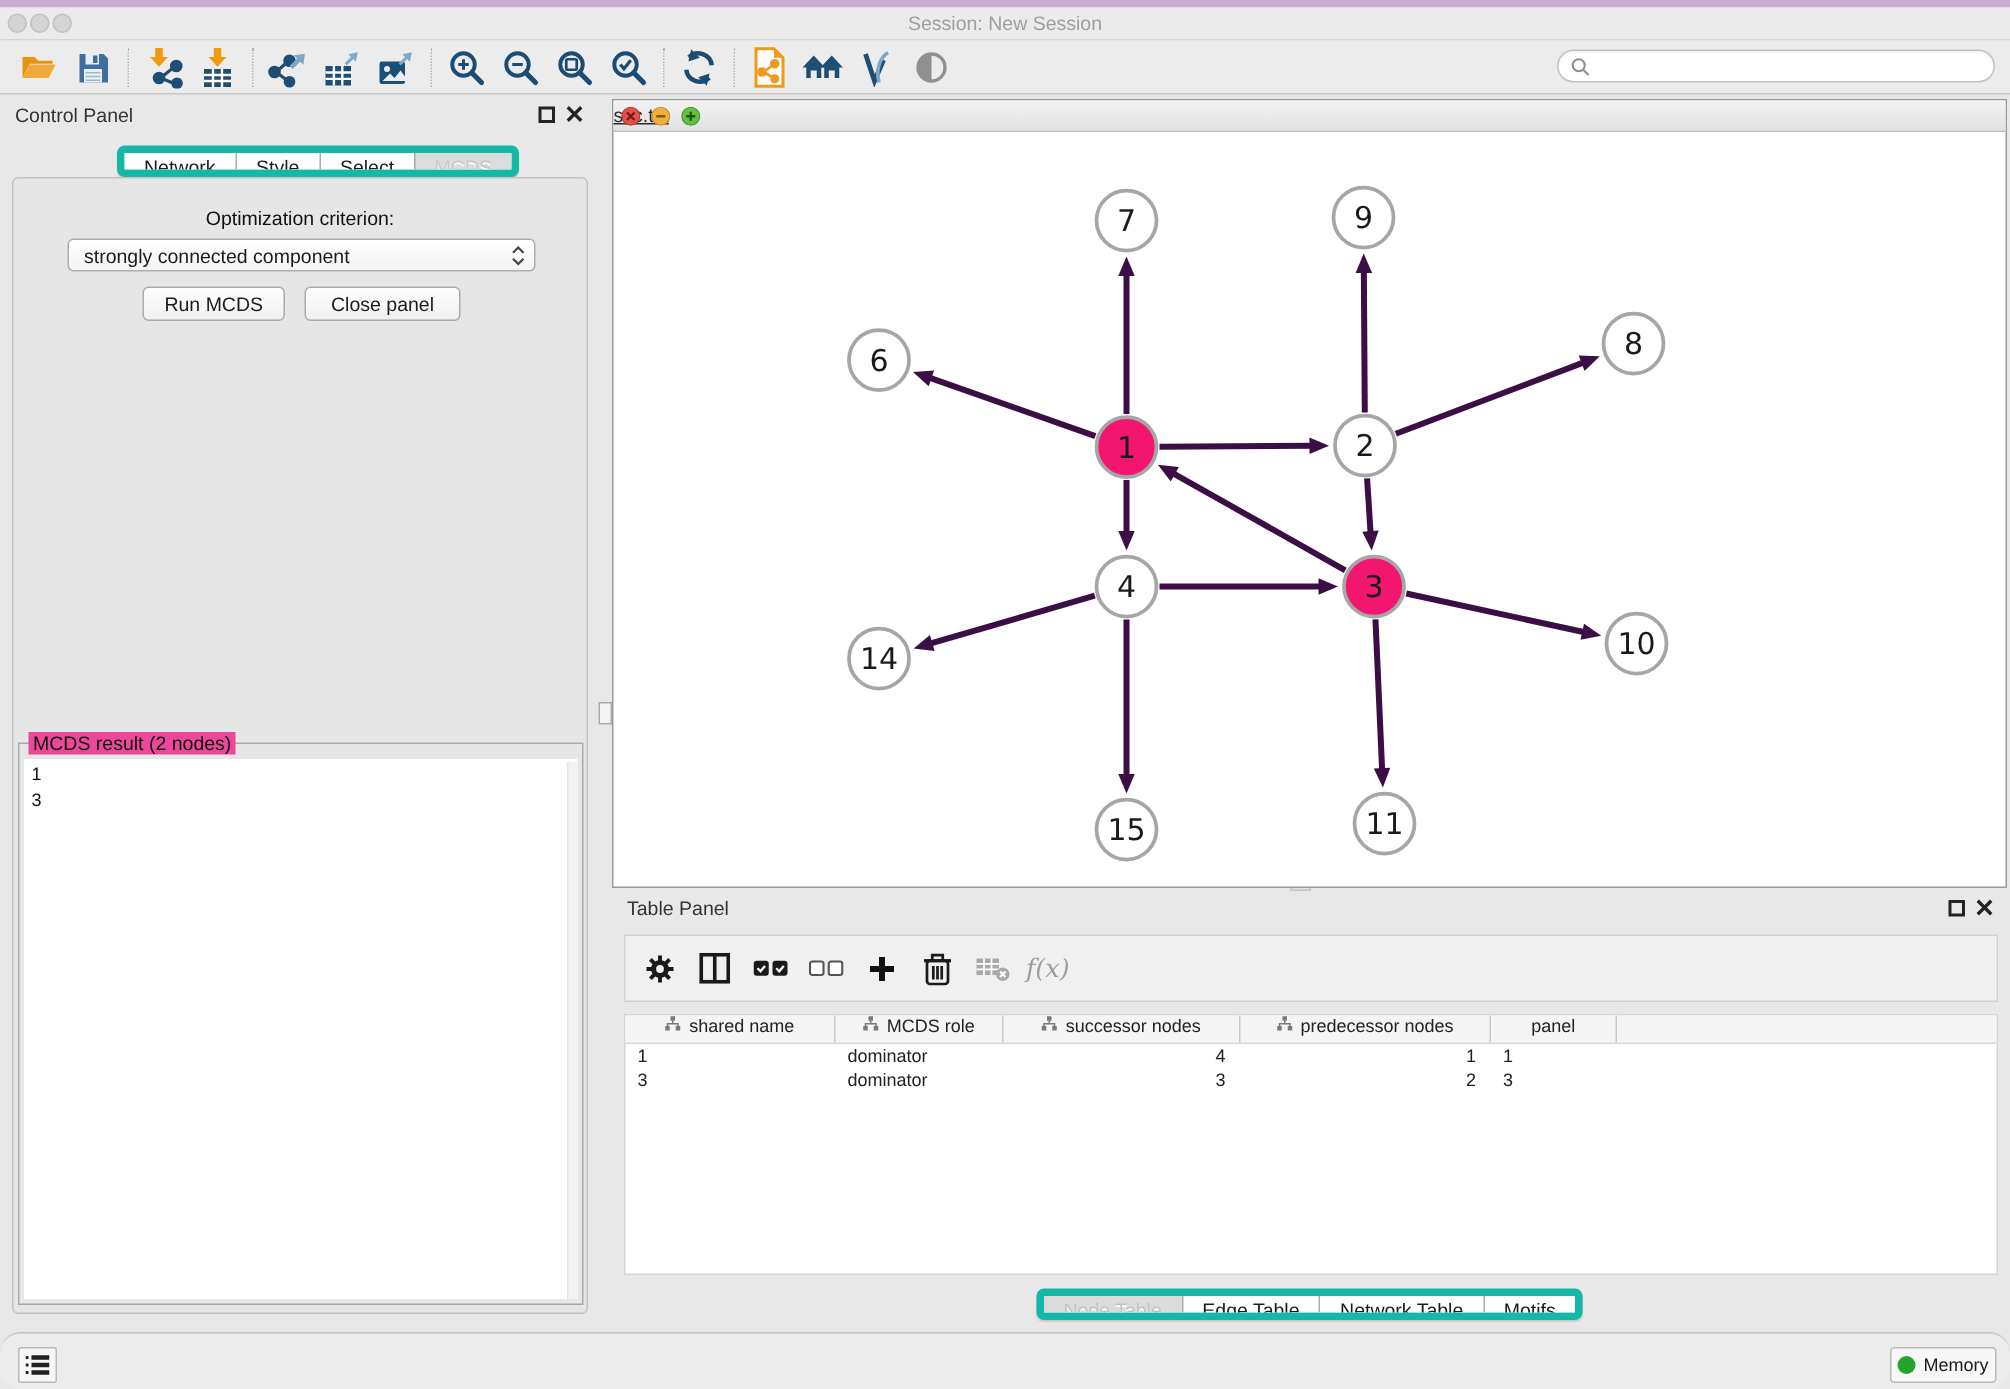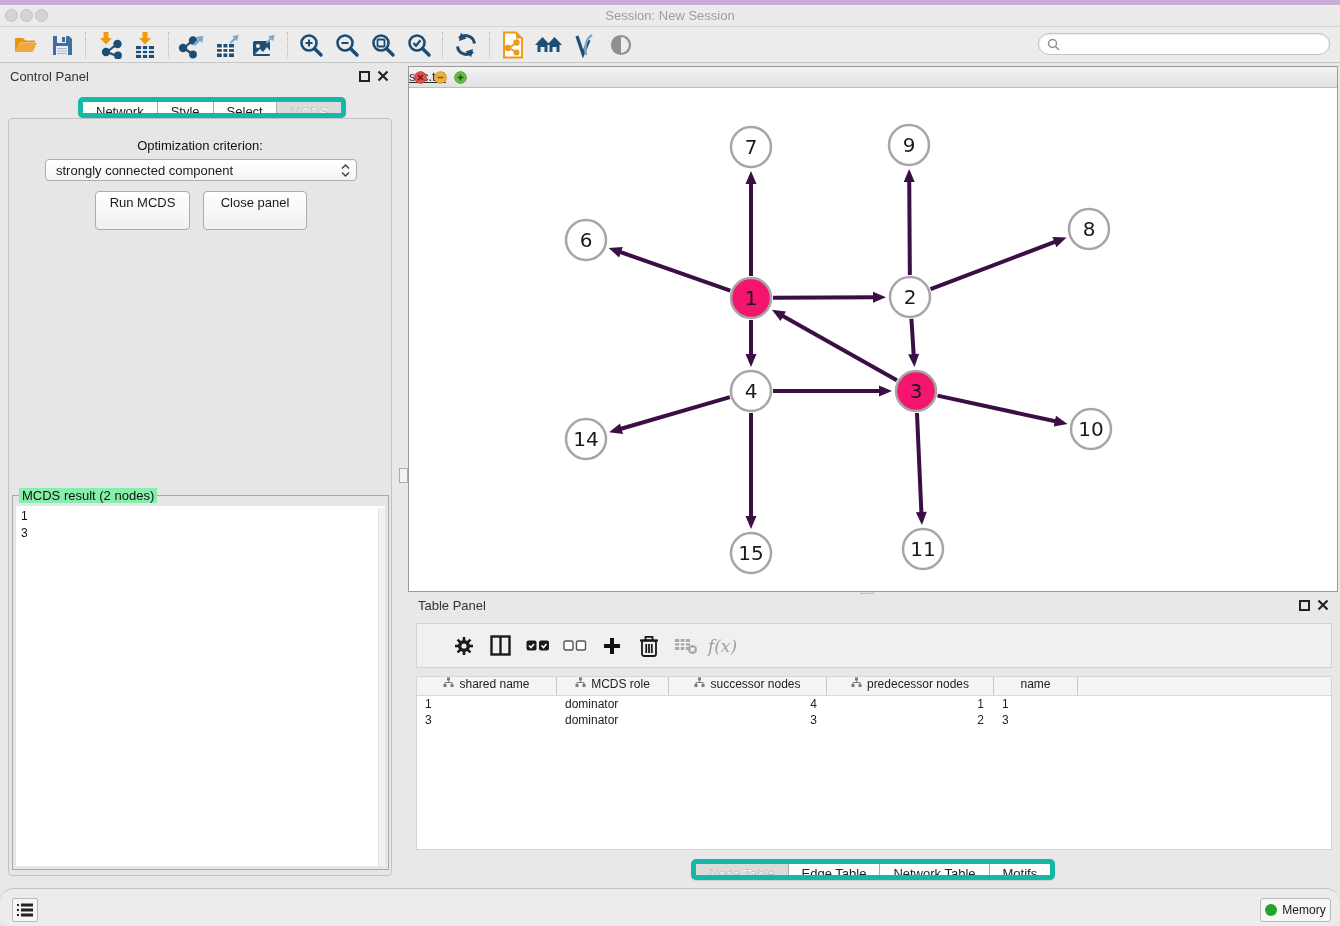--- a/index.html
+++ b/index.html
@@ -42,49 +42,49 @@
   .seg:first-child { border-left:none; }
   .seg.active { background:#DCDCDC; color:#C6C6C6; text-shadow:0 1px 0 #FFF; }
   #cp-tabs { top:34px; left:78px; }
 
   #cp-box { position:absolute; left:8px; right:8px; top:55px; bottom:4px;
     border:1px solid #C2C2C2; border-radius:4px; background:#E7E6E6; }
   #opt-label { position:absolute; top:19px; width:100%; text-align:center; font-size:13px; color:#111; }
   #criterion-select { position:absolute; left:36px; top:40px; width:312px; height:22px; background:linear-gradient(#FFF,#F4F4F4);
     border:1px solid #ADADAD; border-radius:4px; display:flex; align-items:center; padding:0 6px 0 10px; font-size:13px; }
   #criterion-select .val { flex:1; }
-  .push-btn { position:absolute; top:72px; height:39px; background:linear-gradient(#FFFFFF,#F0F0F0);
+  .push-btn { position:absolute; top:72px; height:23px; background:linear-gradient(#FFFFFF,#F0F0F0);
     border:1px solid #ACACAC; border-radius:4px; font-size:13px; text-align:center; line-height:21px; }
   #run-btn { left:86px; width:95px; }
   #closepanel-btn { left:194px; width:104px; }
 
   #result-fieldset { position:absolute; left:3px; right:2px; top:376px; bottom:5px;
     border:1px solid #A9A9A9; }
-  #result-legend { position:absolute; left:6px; top:-8px; padding:0 3px; font-size:13px; background:#86efac; color:#111; }
+  #result-legend { position:absolute; left:6px; top:-8px; padding:0 3px; font-size:13px; background:#ec4899; color:#111; }
   #result-text-area { position:absolute; left:3px; right:3px; top:10px; bottom:3px; background:#FFF; overflow:hidden; }
   #result-text { padding:2px 5px; font-size:12px; line-height:17px; white-space:pre-line; color:#111; }
   #result-scroll { position:absolute; right:0; top:2px; bottom:0; width:7px; background:#F2F2F2; border-left:1px solid #E3E3E3; }
 
   
   #v-grip { left:399px; top:468px; width:9px; height:15px; background:#F3F3F3; border:1px solid #ABABAB; }
   #h-grip { left:860px; top:588px; width:14px; height:6px; background:#E0E0E0; border:1px solid #C4C4C4; }
 
   
   #net-window { left:408px; top:66px; width:930px; height:526px; background:#FFF; border:1px solid #9A9A9A; }
   #net-titlebar { position:absolute; left:0; top:0; right:0; height:21px; background:linear-gradient(#F3F3F3,#E2E1E1);
     border-bottom:1px solid #BDBDBD; }
   #net-titlebar .title { width:100%; text-align:left; line-height:20px; font-size:13px; color:#2B2B2B;text-decoration:underline; }
   .mini-tl { position:absolute; top:4px; width:13px; height:13px; border-radius:50%; }
   #graph-svg { position:absolute; left:0; top:21px; }
 
   
   #table-panel { left:408px; top:592px; width:932px; height:296px; }
   #tp-float { right:30px; } #tp-close { right:11px; }
   #tp-toolbar { position:absolute; left:8px; right:8px; top:31px; height:45px; background:#F0F0F0;
-    border:1px solid #D2D2D2; display:flex; align-items:center; padding-left:28px; }
+    border:1px solid #D2D2D2; display:flex; align-items:center; padding-left:4px; }
   .tpbtn { width:37px; height:36px; display:flex; align-items:center; justify-content:center; }
   .fx { font-family:"DejaVu Serif", serif; font-style:italic; font-size:17px; color:#9E9E9E; }
 
   #tp-table { position:absolute; left:8px; right:8px; top:84px; bottom:38px; background:#FFF; border:1px solid #D5D5D5; }
   #thead { display:flex; height:19px; background:#F4F4F4; border-bottom:1px solid #D8D8D8; }
   .th { display:flex; justify-content:center; gap:5px; font-size:12px; color:#222;
     border-right:1px solid #C9C9C9; }
   .tc0{width:140px}.tc1{width:112px}.tc2{width:158px}.tc3{width:167px}.tc4{width:84px}
   .trow { display:flex; height:16px; }
   .td { font-size:12px; line-height:16px; padding:0 8px; color:#222; overflow:hidden; }
@@ -563,21 +563,21 @@
             <g fill="#7A7A7A">
               <rect x="4" y="0.5" width="3" height="3"></rect>
               <rect x="0.5" y="7" width="3" height="3"></rect>
               <rect x="7.5" y="7" width="3" height="3"></rect>
             </g>
             <path d="M5.5 3.5v2M2 7V5.5h7V7" stroke="#7A7A7A" fill="none"></path>
           </svg>
           <span>predecessor nodes</span>
         </div>
         <div class="th tc4">
-          <span>name</span>
+          <span>panel</span>
         </div>
       </div>
     <div id="tbody">
         <div class="trow">
           <div class="td tc0">1</div>
           <div class="td tc1">dominator</div>
           <div class="td tc2 num">4</div>
           <div class="td tc3 num">1</div>
           <div class="td tc4">1</div>
         </div>

